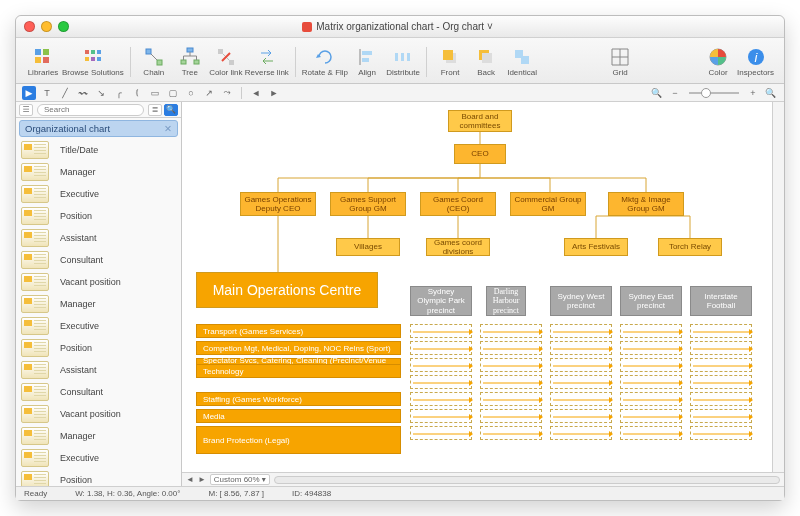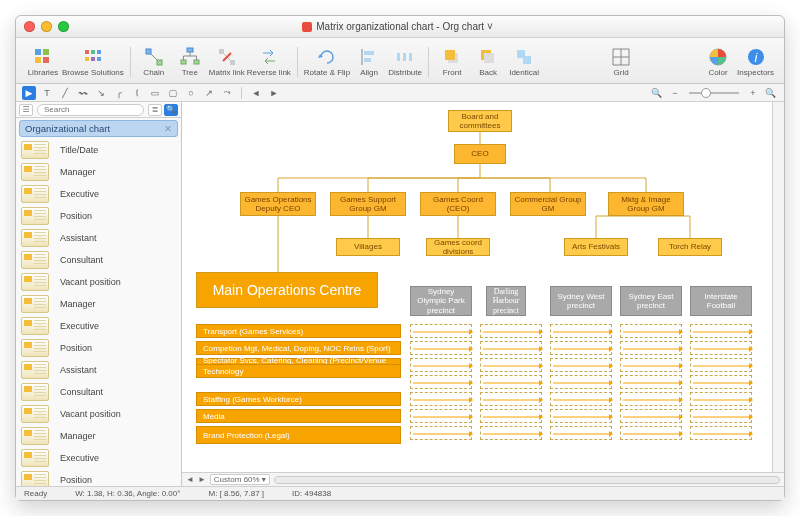--- a/index.html
+++ b/index.html
@@ -125,21 +125,21 @@
     </div>
     <div class="tb-item">
       <div class="ic">
           <svg class="ic-svg" viewBox="0 0 20 20">
             <rect x="2" y="2" width="5" height="5" fill="#ccc"></rect>
             <rect x="13" y="13" width="5" height="5" fill="#ccc"></rect>
             <line x1="7" y1="7" x2="13" y2="13" stroke="#bbb"></line>
             <line x1="6" y1="14" x2="14" y2="6" stroke="#e74c3c" stroke-width="2"></line>
           </svg>
         </div>
-      <span>Matrix link</span>
+      <span>Color link</span>
     </div>
     <div class="tb-item">
       <div class="ic">
           <svg class="ic-svg" viewBox="0 0 20 20">
             <path d="M4 6 H14 L11 3 M14 6 L11 9" stroke="#5aa0e6" fill="none"></path>
             <path d="M16 14 H6 L9 11 M6 14 L9 17" stroke="#6bab5f" fill="none"></path>
           </svg>
         </div>
       <span>Reverse link</span>
     </div>
@@ -400,21 +400,21 @@
               <div class="box grey" style="left: 438px; top: 184px; width: 62px; height: 30px;">Sydney East precinct</div>
               <div class="box grey" style="left: 508px; top: 184px; width: 62px; height: 30px;">Interstate Football</div>
             </div>
           <div id="rows">
               <div class="row-box" style="left: 14px; top: 222px; width: 205px; height: 14px;">Transport (Games Services)</div>
               <div class="row-box" style="left: 14px; top: 239px; width: 205px; height: 14px;">Competion Mgt, Medical, Doping, NOC Relns (Sport)</div>
               <div class="row-box" style="left: 14px; top: 256px; width: 205px; height: 14px;">Spectator Svcs, Catering, Cleaning (Precinct/Venue Ops)</div>
               <div class="row-box" style="left: 14px; top: 262px; width: 205px; height: 14px;">Technology</div>
               <div class="row-box" style="left: 14px; top: 290px; width: 205px; height: 14px;">Staffing (Games Workforce)</div>
               <div class="row-box" style="left: 14px; top: 307px; width: 205px; height: 14px;">Media</div>
-              <div class="row-box" style="left: 14px; top: 324px; width: 205px; height: 18px;">Brand Protection (Legal)</div>
+              <div class="row-box" style="left: 14px; top: 324px; width: 205px; height: 28px;">Brand Protection (Legal)</div>
             </div>
           <div id="cells">
               <div class="dashcell" style="left: 228px; top: 222px; width: 62px; height: 14px;">
                 <svg width="62" height="14" style="display:block">
                   <line x1="2" y1="7" x2="58" y2="7" stroke="#f7a400" stroke-width="1"></line>
                   <polygon points="58,4 62,7 58,10" fill="#f7a400"></polygon>
                 </svg>
               </div>
               <div class="dashcell" style="left: 298px; top: 222px; width: 62px; height: 14px;">
                 <svg width="62" height="14" style="display:block">

